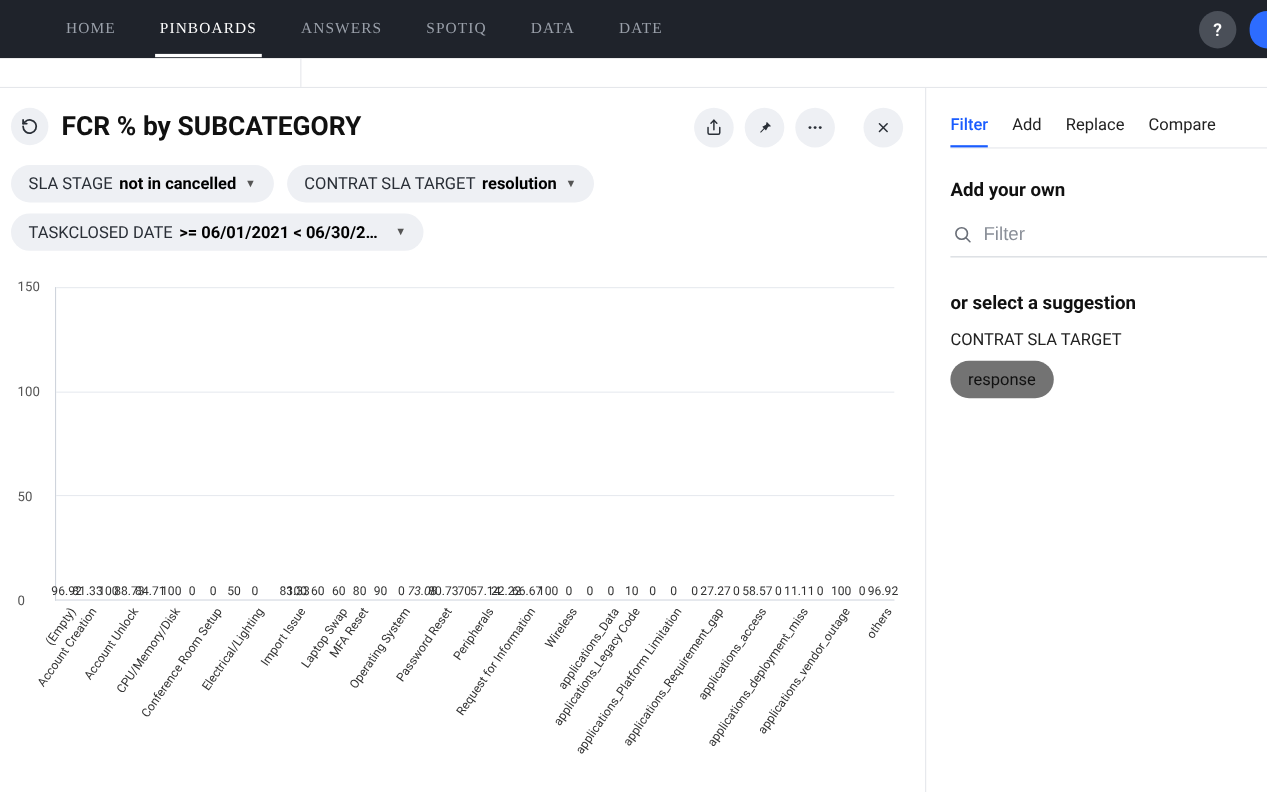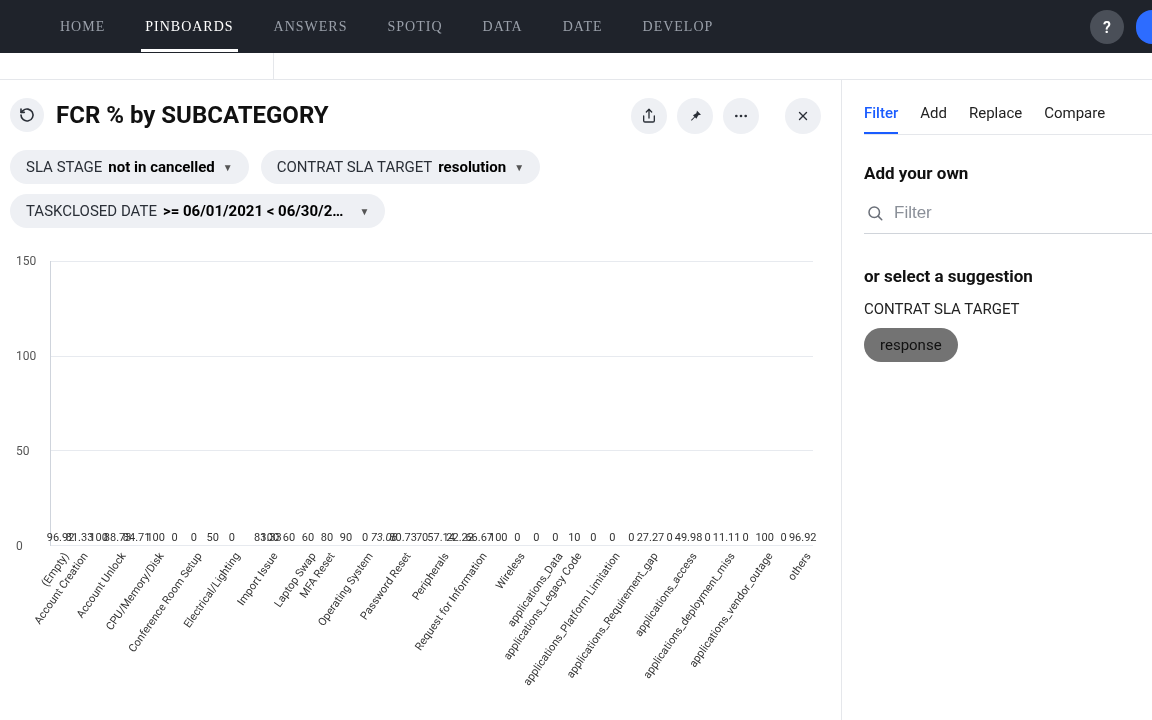--- a/index.html
+++ b/index.html
@@ -62,21 +62,20 @@
 <body>
 
 <div class="topnav">
   <div class="nav-items">
     <div class="nav-item">HOME</div>
     <div class="nav-item active">PINBOARDS</div>
     <div class="nav-item">ANSWERS</div>
     <div class="nav-item">SPOTIQ</div>
     <div class="nav-item">DATA</div>
     <div class="nav-item">DATE</div>
-    <div class="nav-item">DEVELOP</div>
   </div>
   <div class="help-btn">
     <span>?</span>
   </div>
   <div class="avatar-sliver"></div>
 </div>
 
 <div class="subbar">
   <div class="vdiv"></div>
 </div>
@@ -277,21 +276,21 @@
             <div class="bar-col">
               <div class="bar" style="height: 18.18%;"></div>
               <div class="bar-label" style="bottom: calc(18.18% + 2px); top: auto; transform: none;">27.27</div>
             </div>
             <div class="bar-col">
               <div class="bar" style="height: 0%;"></div>
               <div class="bar-label" style="bottom: calc(0% + 2px); top: auto; transform: none;">0</div>
             </div>
             <div class="bar-col">
               <div class="bar" style="height: 26.0867%;"></div>
-              <div class="bar-label" style="bottom: calc(26.0867% + 2px); top: auto; transform: none;">49.98</div>
+              <div class="bar-label" style="bottom: calc(26.0867% + 2px); top: auto; transform: none;">58.57</div>
             </div>
             <div class="bar-col">
               <div class="bar" style="height: 0%;"></div>
               <div class="bar-label" style="bottom: calc(0% + 2px); top: auto; transform: none;">0</div>
             </div>
             <div class="bar-col">
               <div class="bar" style="height: 7.40667%;"></div>
               <div class="bar-label" style="bottom: calc(7.40667% + 2px); top: auto; transform: none;">11.11</div>
             </div>
             <div class="bar-col">

